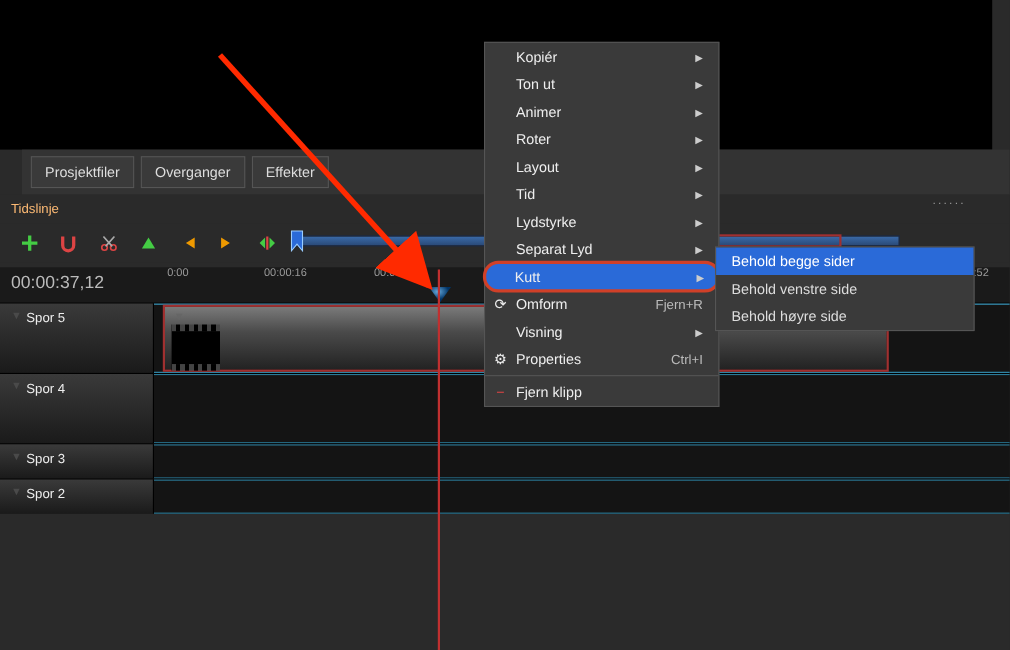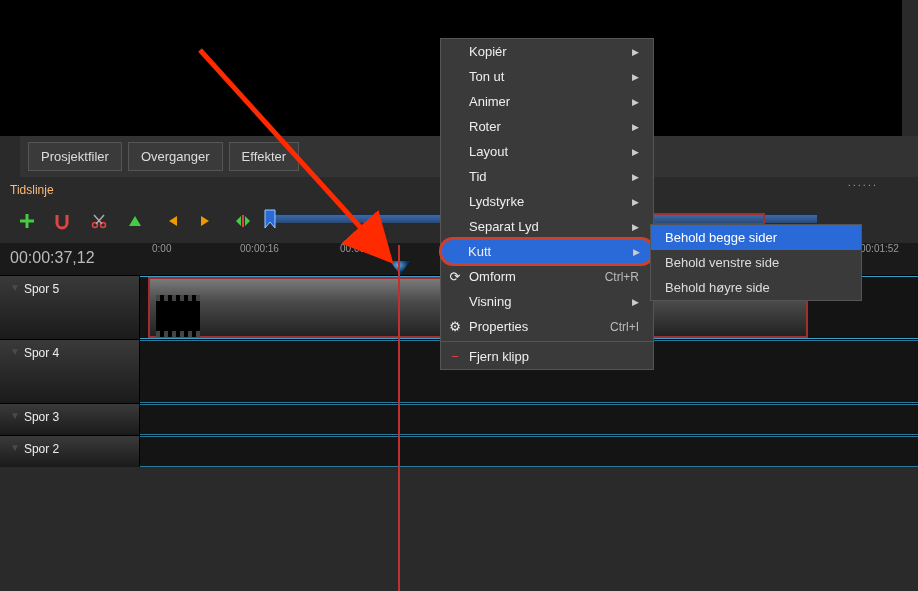--- a/index.html
+++ b/index.html
@@ -30,21 +30,21 @@
   .clip .filmstrip::before, .clip .filmstrip::after { content: ""; position: absolute; left: 0; right: 0; height: 6px; background-image: repeating-linear-gradient(90deg,#444 0 4px,#000 4px 8px); }
   .clip .filmstrip::before { top: -6px; } .clip .filmstrip::after { bottom: -6px; }
   .playhead { position: absolute; top: 245px; bottom: 0; width: 2px; background: #c03030; left: 398px; z-index: 5; }
   .context-menu { position: absolute; top: 38px; left: 440px; width: 214px; background: #3a3a3a; border: 1px solid #555; z-index: 20; font-size: 13px; color: #eee; }
   .ctx-item { display: flex; align-items: center; justify-content: space-between; padding: 5px 14px 5px 28px; position: relative; cursor: pointer; }
   .ctx-item.highlighted { background: #2a6ad8; border: 3px solid #d04028; border-radius: 14px; margin: -2px; padding: 4px 12px 4px 26px; gap: 40px; }
   .ctx-sep { height: 1px; background: #555; margin: 2px 0; }
   .ctx-arrow { font-size: 9px; color: #ccc; }
   .ctx-shortcut { color: #bbb; font-size: 12px; }
   .ctx-icon { position: absolute; left: 6px; width: 16px; text-align: center; }
-  .submenu { position: absolute; top: 224px; left: 650px; width: 212px; background: #3a3a3a; border: 1px solid #555; z-index: 21; font-size: 13px; }
+  .submenu { position: absolute; top: 224px; left: 650px; width: 236px; background: #3a3a3a; border: 1px solid #555; z-index: 21; font-size: 13px; }
   .sub-item { padding: 5px 14px; cursor: pointer; }
   .sub-item.hl { background: #2a6ad8; color: #fff; }
   .arrow-annotation { position: absolute; z-index: 25; pointer-events: none; }
   .triangle-down { color: #4a4a4a; font-size: 10px; }
 </style>
 </head>
 <body>
 
 <div class="preview-area"></div>
 
@@ -197,21 +197,21 @@
       <span>Separat Lyd</span>
       <span class="ctx-arrow">▶</span>
     </div>
   <div class="ctx-item highlighted">
       <span>Kutt</span>
       <span class="ctx-arrow">▶</span>
     </div>
   <div class="ctx-item">
       <span class="ctx-icon">⟳</span>
       <span>Omform</span>
-      <span class="ctx-shortcut">Ctrl+R</span>
+      <span class="ctx-shortcut">Fjern+R</span>
     </div>
   <div class="ctx-item">
       <span>Visning</span>
       <span class="ctx-arrow">▶</span>
     </div>
   <div class="ctx-item">
       <span class="ctx-icon">⚙</span>
       <span>Properties</span>
       <span class="ctx-shortcut">Ctrl+I</span>
     </div>

